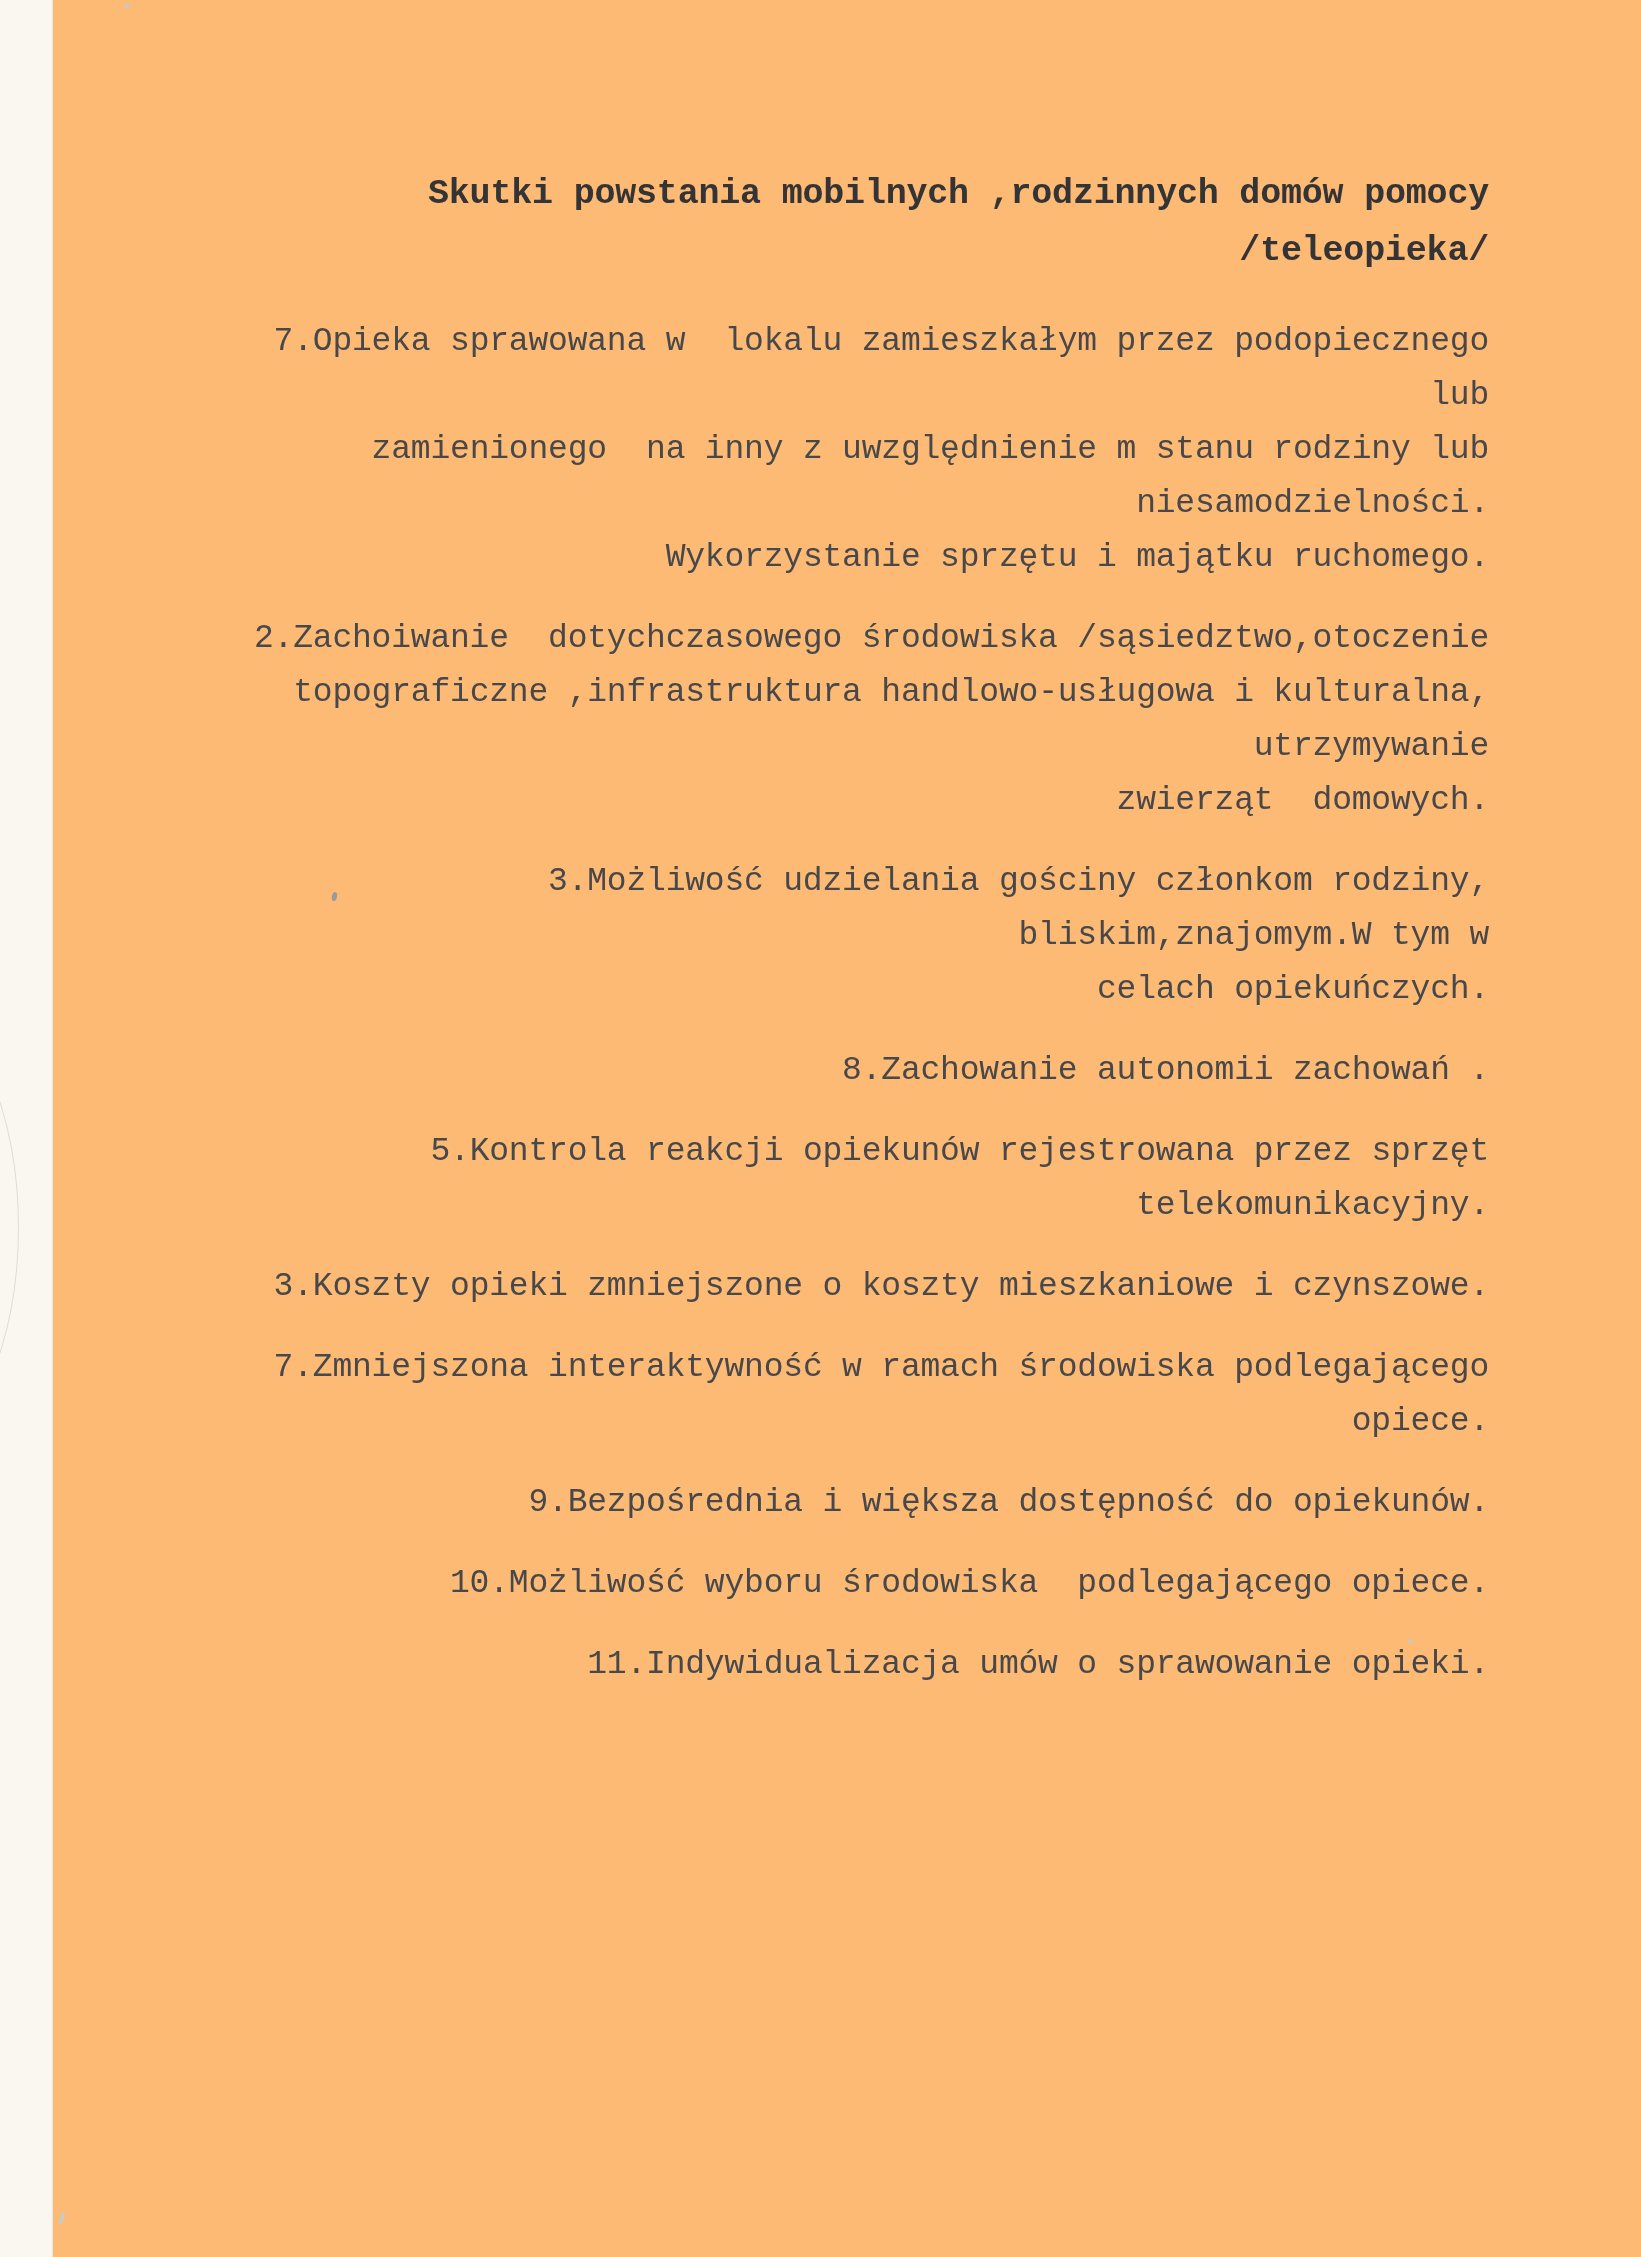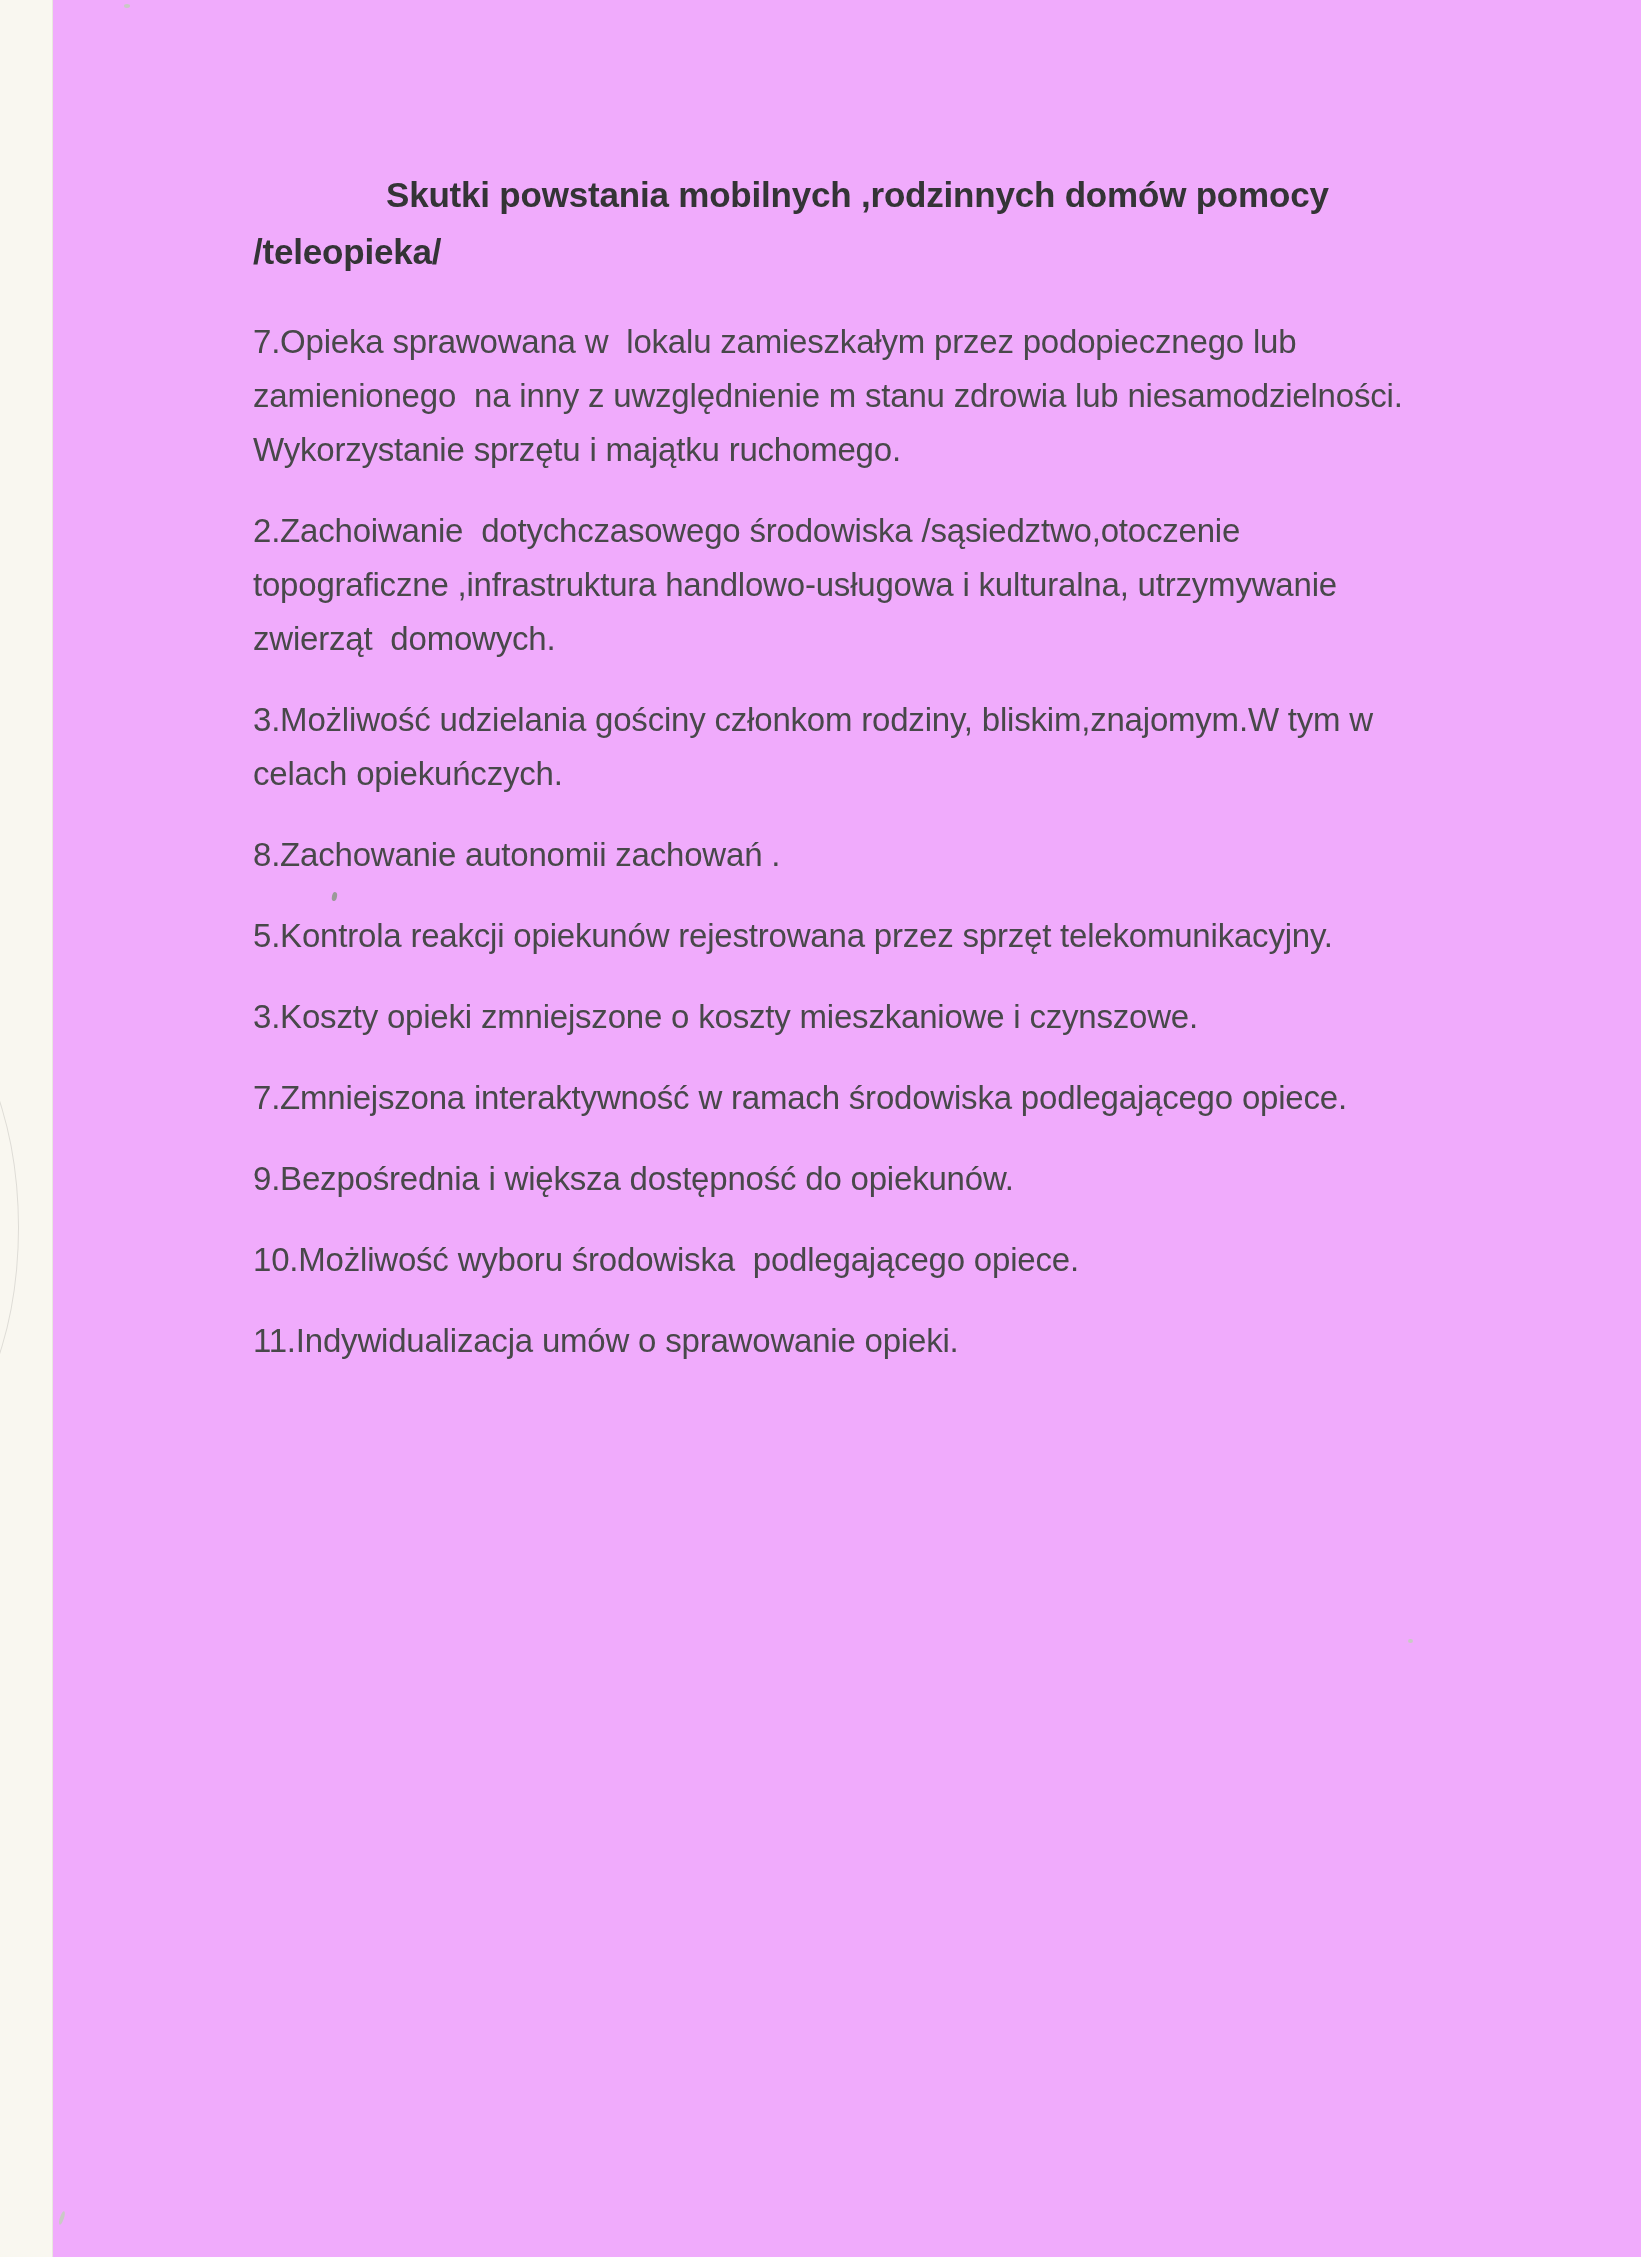--- a/index.html
+++ b/index.html
@@ -4,24 +4,25 @@
 <style>
   html, body {
     margin: 0;
     padding: 0;
     background: #ffffff;
   }
   .page {
     position: relative;
     width: 1641px;
     height: 2257px;
-    background: #f0abfc;
+    background: #fdba74;
     overflow: hidden;
-    font-family: Liberation Sans, sans-serif;
+    font-family: Liberation Mono, monospace;
     color: #48484a;
+    text-align: right;
   }
   
   .edge-strip {
     position: absolute;
     left: 0; top: 0;
     width: 52px; height: 100%;
     background: #f9f7f0;
     border-right: 1px solid #e9e7df;
   }
   .curl-arc {
@@ -86,21 +87,21 @@
 
   <div class="content">
 
     <h1 class="doc-title">
       <span class="t-line indented">Skutki powstania mobilnych ,rodzinnych domów pomocy</span>
       <span class="t-line">/teleopieka/</span>
     </h1>
 
     <p class="item">
       <span class="line">7.Opieka sprawowana w  lokalu zamieszkałym przez podopiecznego lub</span>
-      <span class="line">zamienionego  na inny z uwzględnienie m stanu zdrowia lub niesamodzielności.</span>
+      <span class="line">zamienionego  na inny z uwzględnienie m stanu rodziny lub niesamodzielności.</span>
       <span class="line">Wykorzystanie sprzętu i majątku ruchomego.</span>
     </p>
 
     <p class="item">
       <span class="line">2.Zachoiwanie  dotychczasowego środowiska /sąsiedztwo,otoczenie</span>
       <span class="line">topograficzne ,infrastruktura handlowo-usługowa i kulturalna, utrzymywanie</span>
       <span class="line">zwierząt  domowych.</span>
     </p>
 
     <p class="item">

